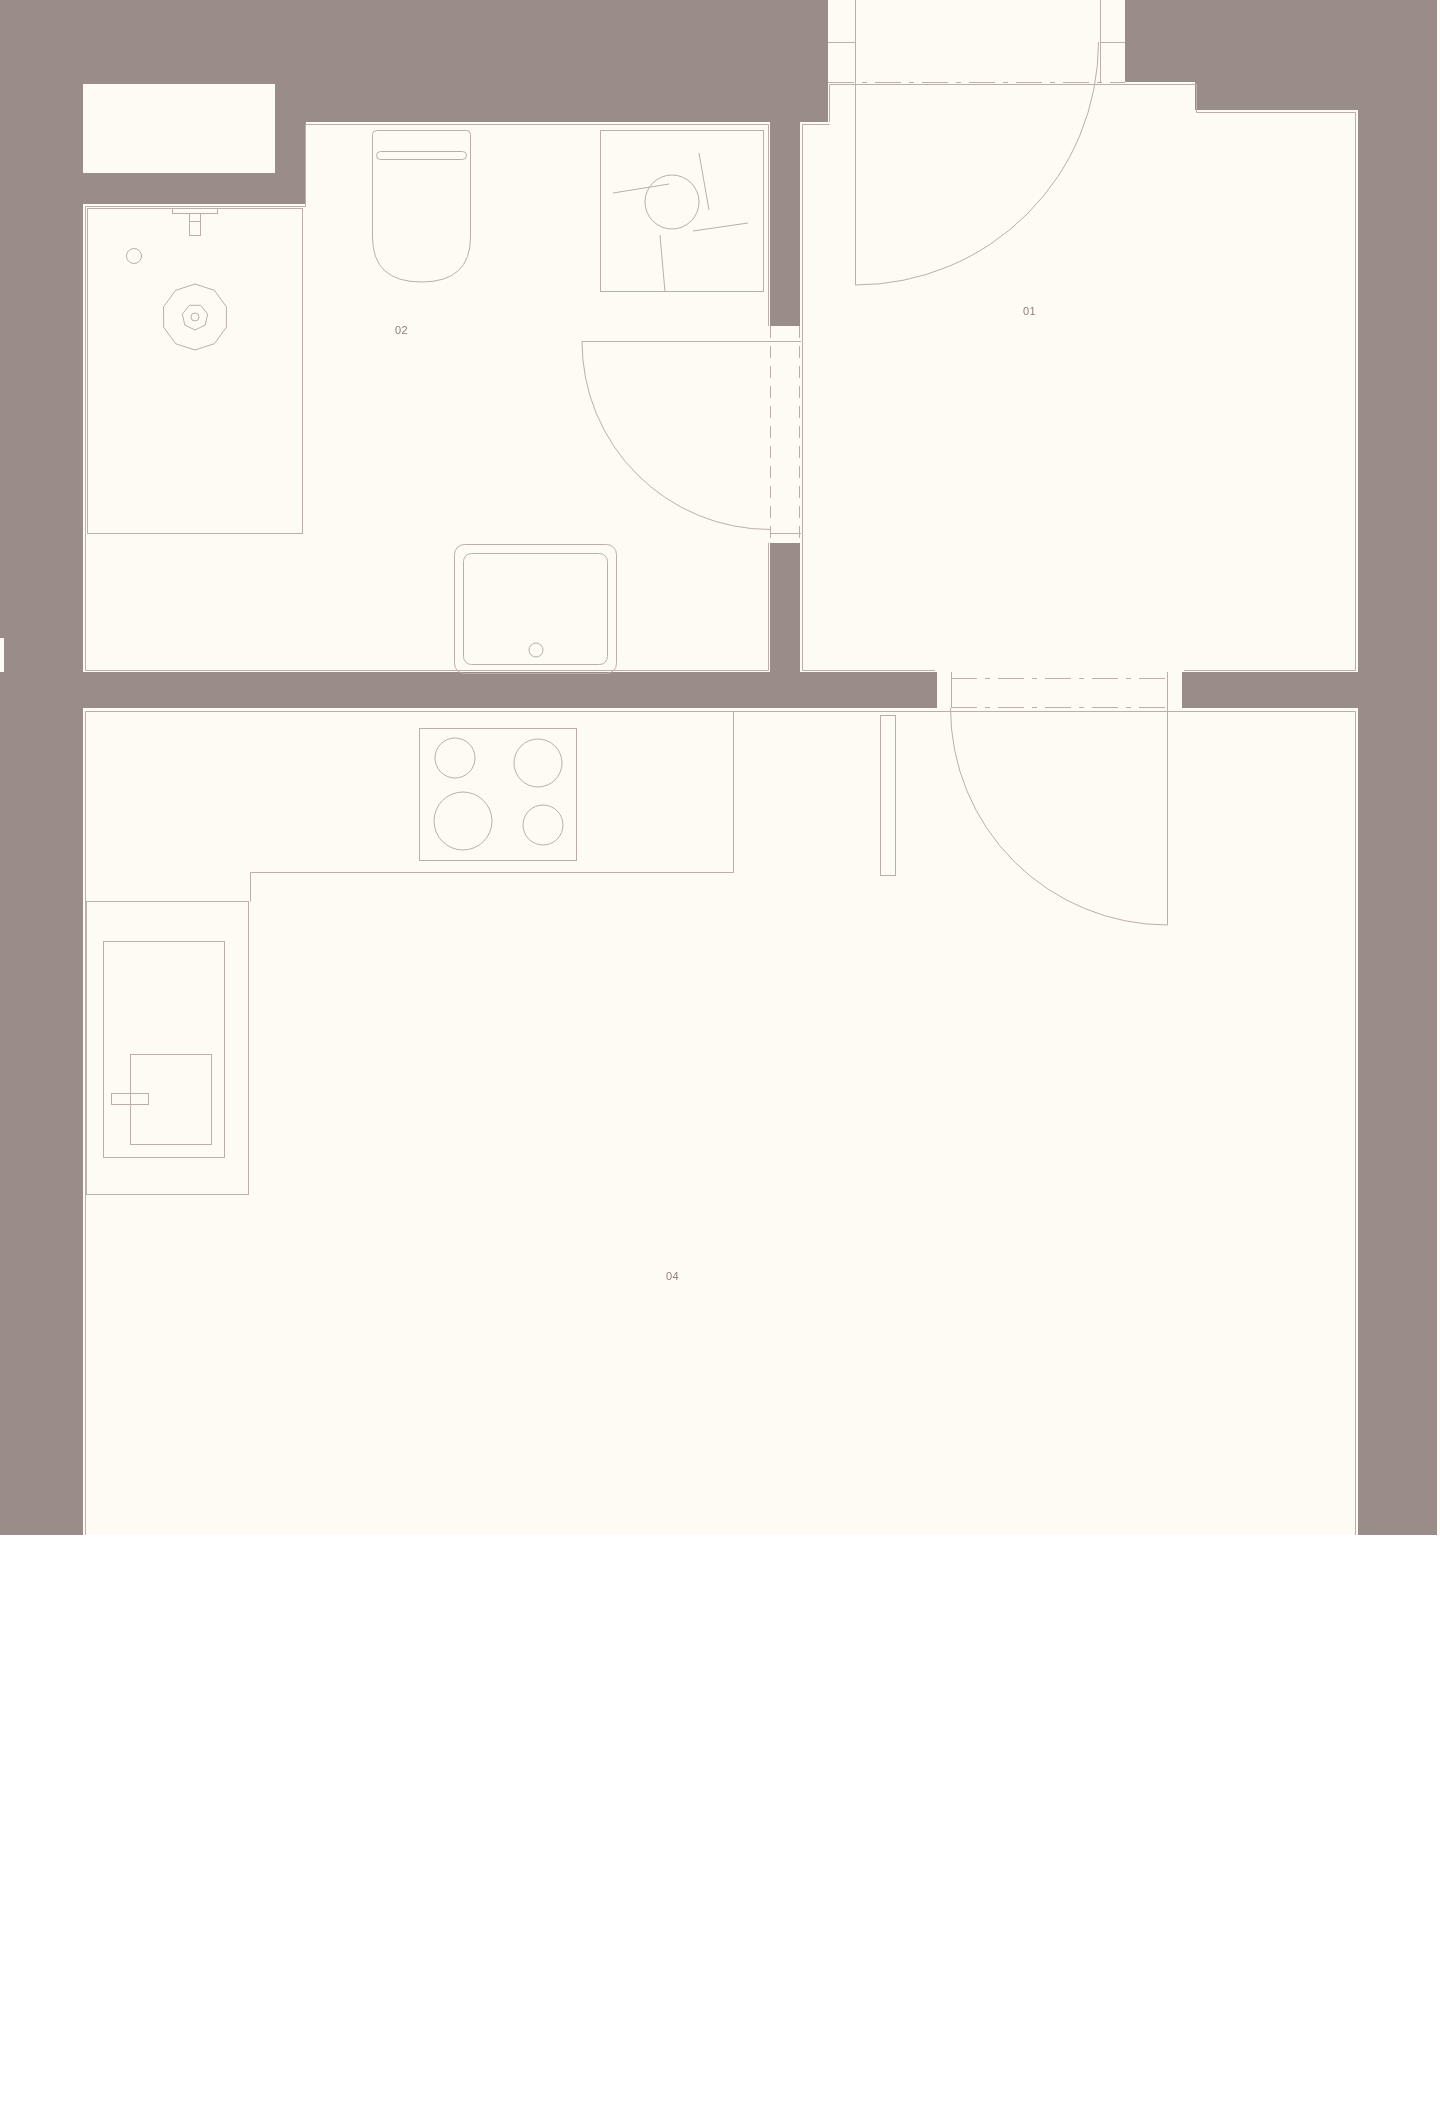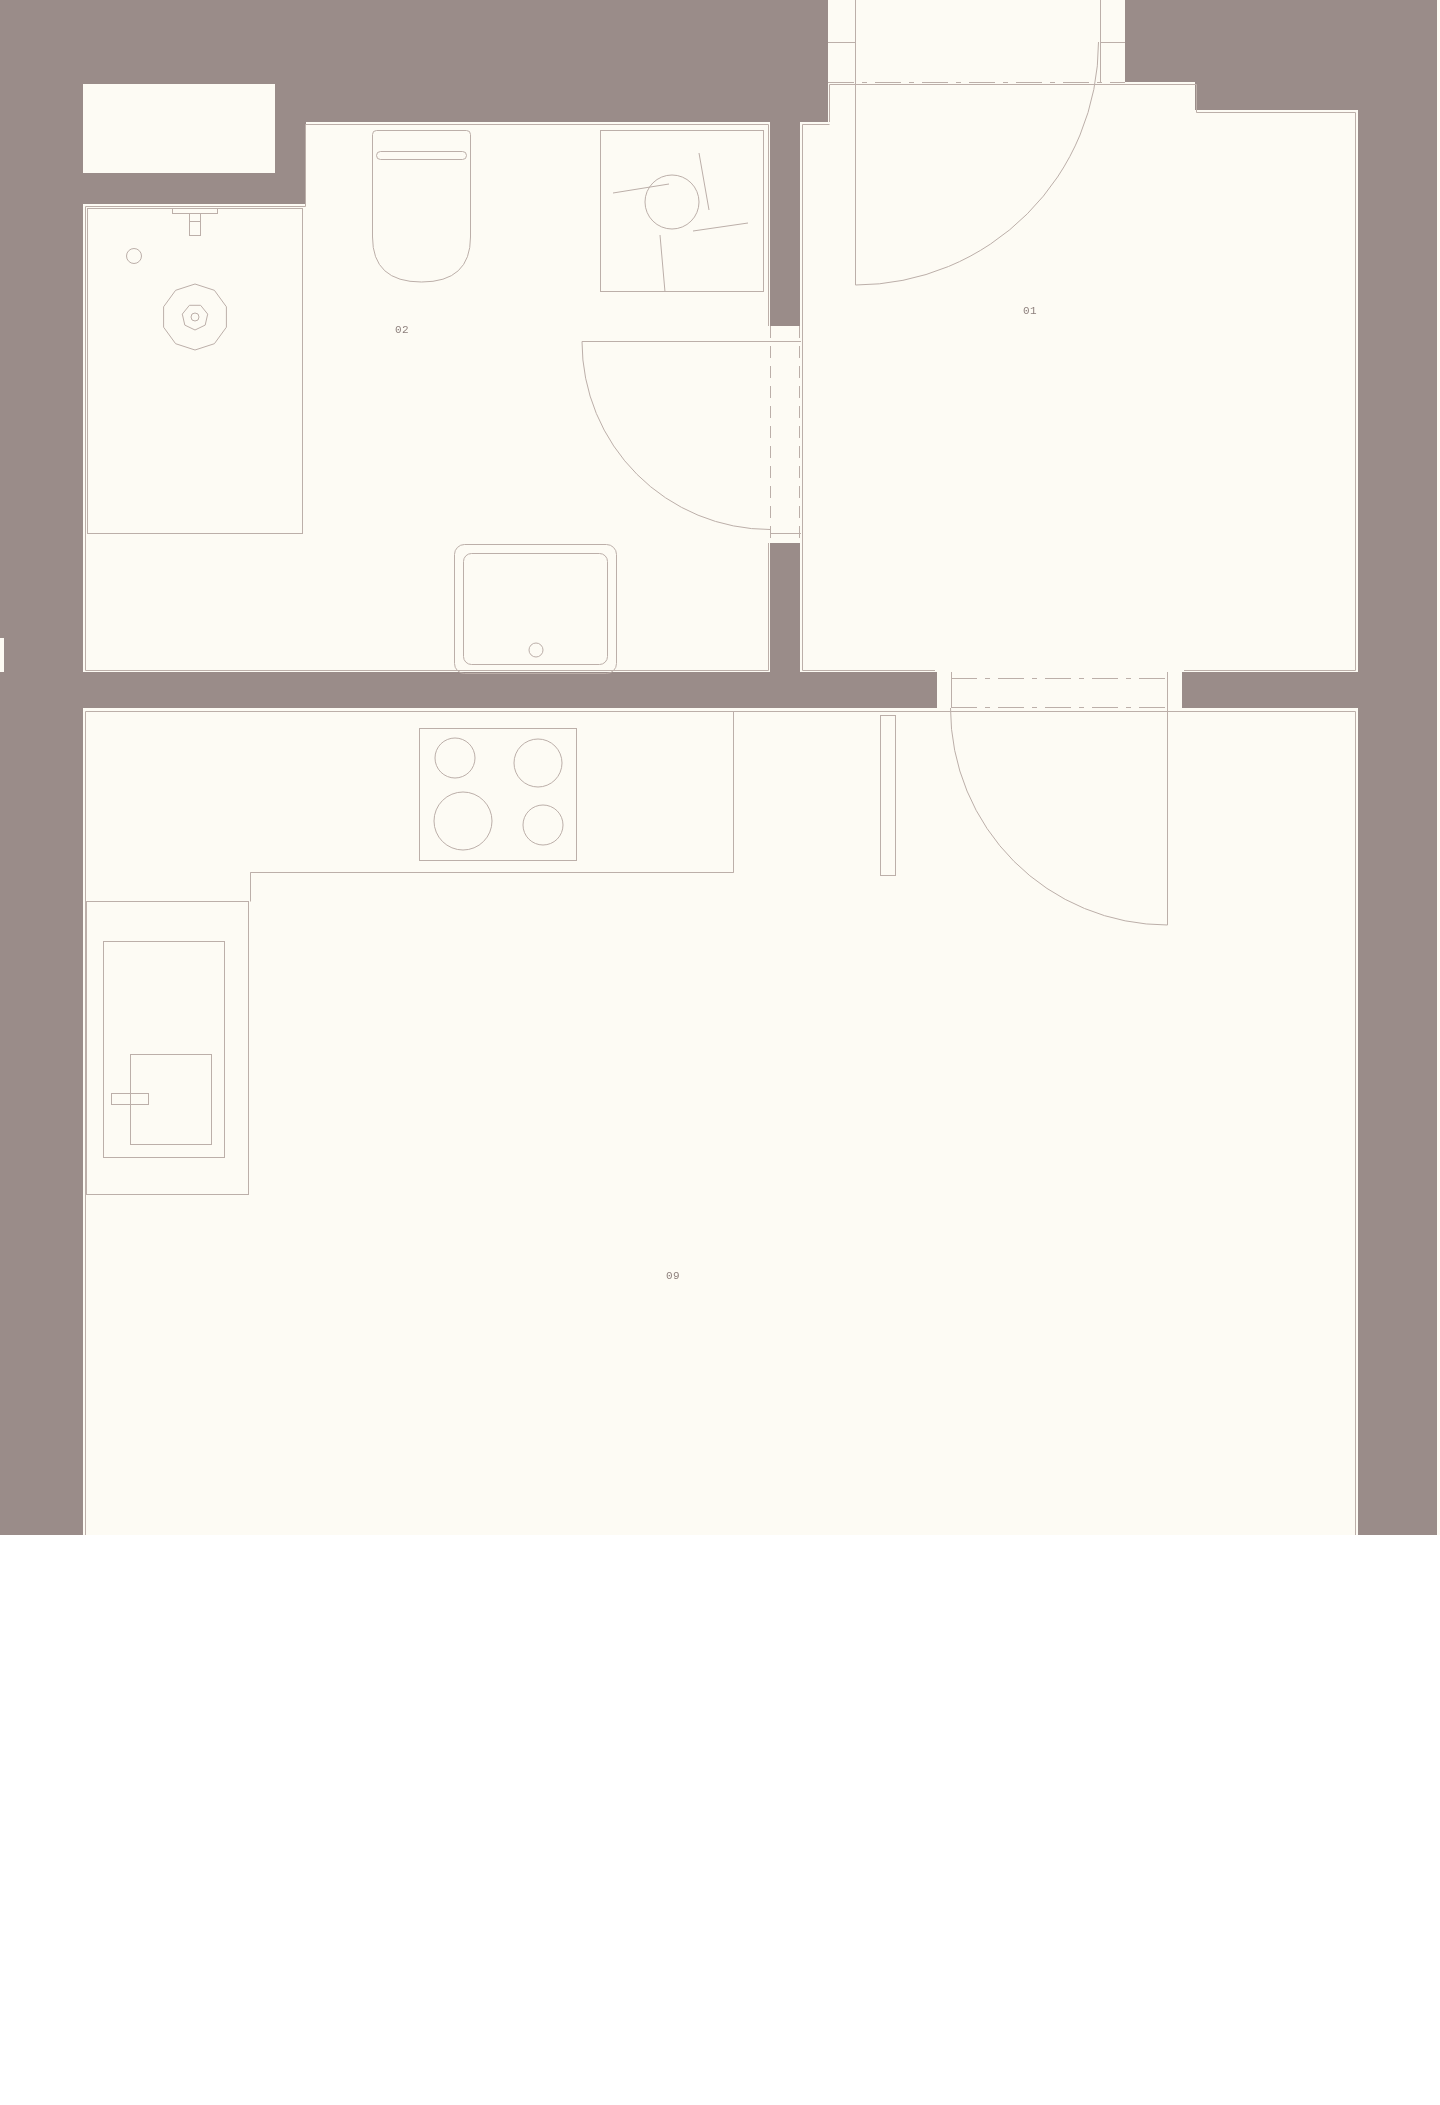--- a/index.html
+++ b/index.html
@@ -7,21 +7,21 @@
     --floor:#fdfbf4;
     --line:#bcafa9;
     --label:#8e807d;
   }
   html,body{margin:0;padding:0;background:#ffffff;}
   .plan{
     position:relative;
     width:1440px;height:1535px;
     background:var(--wall);
     overflow:hidden;
-    font-family:Liberation Mono, monospace;
+    font-family:Liberation Sans, sans-serif;
   }
   .plan svg{position:absolute;left:0;top:0;width:1440px;height:2105px;display:block;}
   .floor{fill:var(--floor);stroke:none;}
   .ln{fill:none;stroke:var(--line);stroke-width:1;}
   .room-label{
     position:absolute;
     font-size:11px;line-height:11px;
     color:var(--label);
     letter-spacing:.4px;
     white-space:nowrap;
@@ -118,14 +118,14 @@
 
     <g>
       <path class="ln" d="M340,1994.5 H883 M340,2048.5 H883 M340,2062.5 H883"></path>
       <path class="ln" d="M360.5,2048 V2063 M550.5,2048 V2063 M585.5,2048 V2063 M869.5,2048 V2063 M548.5,2020 V2048"></path>
       <path class="ln" d="M362,2048 L525,1954 L537,1979"></path>
     </g>
   </svg>
 
   <span class="room-label" style="left:1023px;top:306px;">01</span>
   <span class="room-label" style="left:395px;top:325px;">02</span>
-  <span class="room-label" style="left:666px;top:1271px;">09</span>
+  <span class="room-label" style="left:666px;top:1271px;">04</span>
 </div>
 
 </body></html>

